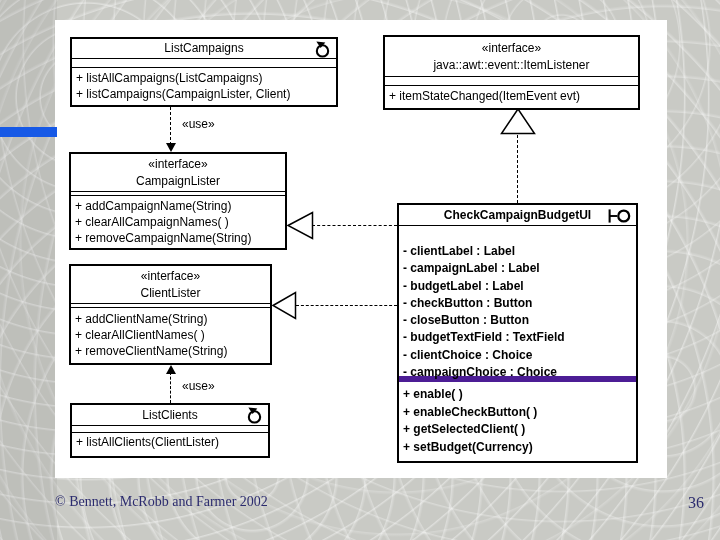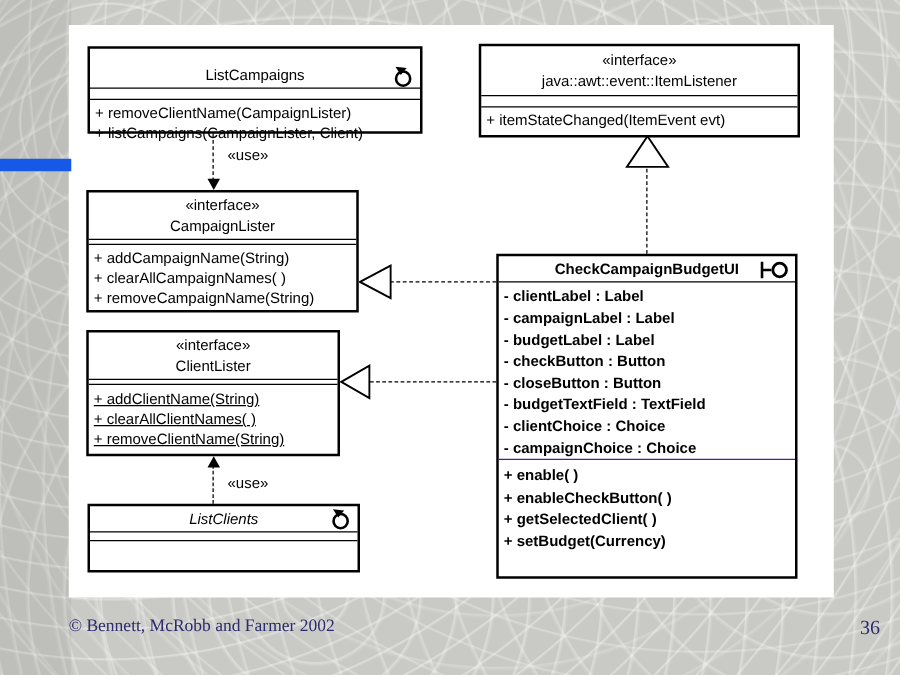--- a/index.html
+++ b/index.html
@@ -18,21 +18,21 @@
   .panel{position:absolute;left:55px;top:20px;width:612px;height:458px;background:#fff;}
   .accent-bar{position:absolute;left:0;top:127px;width:57px;height:10px;}
 
   .uml-class{position:absolute;box-sizing:border-box;border:2px solid #000;background:#fff;font-size:12px;color:#000;}
   .title-row{position:relative;text-align:center;border-bottom:1px solid #000;box-sizing:border-box;}
   .title-row .cname{display:block;}
   .cicon{position:absolute;right:5px;top:2px;}
   .empty-comp{box-sizing:border-box;border-bottom:1px solid #000;}
   .members{box-sizing:border-box;padding:2px 0 0 4px;white-space:nowrap;}
   .members div{line-height:16px;}
-  .members.attrs{border-bottom:1px solid #4c1d95;}
+  .members.attrs{border-bottom:6px solid #4c1d95;margin-top:14px;}
 
   .dash-v{position:absolute;width:0;border-left:1px dashed #000;}
   .dash-h{position:absolute;height:0;border-top:1px dashed #000;}
   .arrow-down{position:absolute;width:0;height:0;border-left:5px solid transparent;border-right:5px solid transparent;border-top:9px solid #000;}
   .arrow-up{position:absolute;width:0;height:0;border-left:5px solid transparent;border-right:5px solid transparent;border-bottom:9px solid #000;}
   .tri{position:absolute;}
   .use-label{position:absolute;font-size:12px;color:#000;}
 
   .footer{position:absolute;left:55px;top:494px;width:612px;text-align:left;
           font-family:Liberation Serif, serif;font-size:14px;color:#2b2b6e;}
@@ -40,32 +40,32 @@
 </style>
 </head>
 <body>
 
 <div class="slide">
   <div class="left-strip"></div>
   <div class="panel"></div>
   <div class="accent-bar" style="background:#1659e6;"></div>
 
   <div class="uml-class" style="left:70px;top:37px;width:268px;height:70px;">
-    <div class="title-row" style="height:20px;line-height:19px;margin-top:12px;">
+    <div class="title-row" style="height:20px;line-height:19px;">
       <span class="cname">ListCampaigns</span>
       <span class="cicon">
         <svg width="17" height="17" viewBox="0 0 18 18">
             <circle cx="9" cy="10.5" r="6" fill="none" stroke="#000" stroke-width="2.2"></circle>
             <polygon points="2.5,0.5 12,1.5 7,7.5" fill="#000"></polygon>
           </svg>
       </span>
     </div>
     <div class="empty-comp" style="height:9px;"></div>
     <div class="members ops">
-      <div>+ removeClientName(CampaignLister)</div>
+      <div>+ listAllCampaigns(ListCampaigns)</div>
       <div>+ listCampaigns(CampaignLister, Client)</div>
     </div>
   </div>
 
   <div class="uml-class" style="left:383px;top:35px;width:257px;height:75px;">
     <div class="title-row" style="height:40px;padding-top:3px;line-height:17px;">
       <span class="cname">«interface»</span>
       <span class="cname">java::awt::event::ItemListener</span>
     </div>
     <div class="empty-comp" style="height:9px;"></div>
@@ -86,38 +86,41 @@
       <div>+ removeCampaignName(String)</div>
     </div>
   </div>
 
   <div class="uml-class" style="left:69px;top:264px;width:203px;height:101px;">
     <div class="title-row" style="height:38px;padding-top:2px;line-height:17px;">
       <span class="cname">«interface»</span>
       <span class="cname">ClientLister</span>
     </div>
     <div class="empty-comp" style="height:4px;"></div>
-    <div class="members ops" style="border-bottom:none;padding-top:3px;text-decoration:underline;">
+    <div class="members ops" style="border-bottom:none;padding-top:3px;">
       <div>+ addClientName(String)</div>
       <div>+ clearAllClientNames( )</div>
       <div>+ removeClientName(String)</div>
     </div>
   </div>
 
-  <div class="uml-class" style="left:70px;top:403px;width:218px;height:55px;font-style:italic;">
+  <div class="uml-class" style="left:70px;top:403px;width:200px;height:55px;">
     <div class="title-row" style="height:21px;line-height:20px;">
       <span class="cname">ListClients</span>
       <span class="cicon">
         <svg width="17" height="17" viewBox="0 0 18 18">
             <circle cx="9" cy="10.5" r="6" fill="none" stroke="#000" stroke-width="2.2"></circle>
             <polygon points="2.5,0.5 12,1.5 7,7.5" fill="#000"></polygon>
           </svg>
       </span>
     </div>
     <div class="empty-comp" style="height:7px;"></div>
+    <div class="members ops" style="border-bottom:none;padding-top:1px;">
+      <div>+ listAllClients(ClientLister)</div>
+    </div>
   </div>
 
   <div class="uml-class" style="left:397px;top:203px;width:241px;height:260px;font-weight:bold;">
     <div class="title-row" style="height:21px;line-height:20px;">
       <span class="cname">CheckCampaignBudgetUI</span>
       <span class="cicon" style="top:3px;right:4px;">
         <svg width="25" height="16" viewBox="0 0 26 17">
             <line x1="2.5" y1="1.5" x2="2.5" y2="15.5" stroke="#000" stroke-width="2.2"></line>
             <line x1="2.5" y1="8.5" x2="10.5" y2="8.5" stroke="#000" stroke-width="2"></line>
             <circle cx="17.5" cy="8.5" r="5.8" fill="none" stroke="#000" stroke-width="2.4"></circle>

